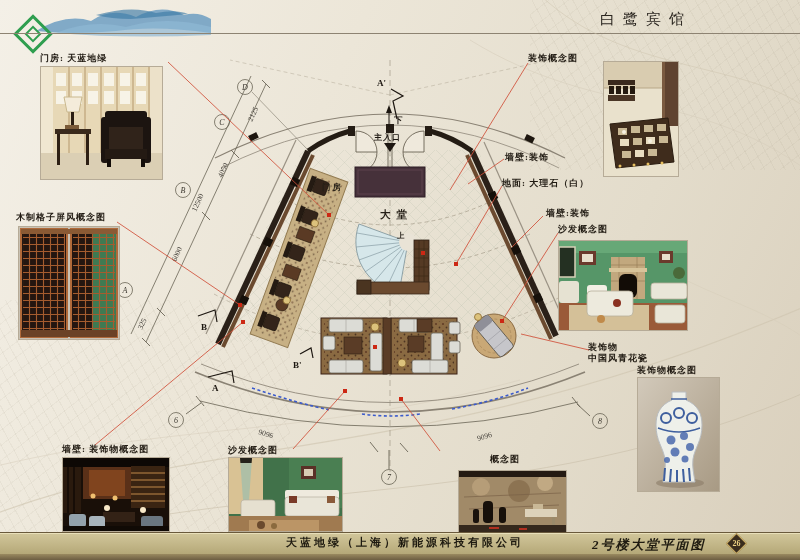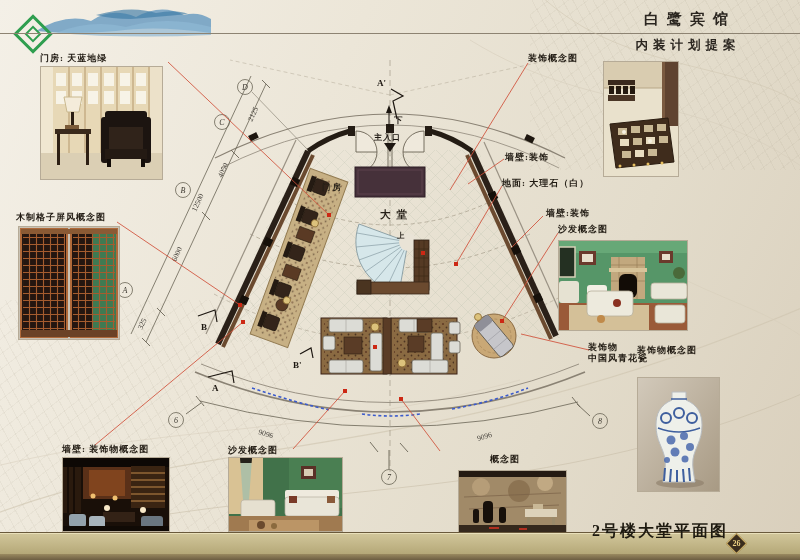--- a/index.html
+++ b/index.html
@@ -6,37 +6,37 @@
   body{width:800px;height:560px;overflow:hidden;font-family:"Liberation Serif","DejaVu Serif",serif;}
   #board{position:relative;width:800px;height:560px;
     background:linear-gradient(115deg,#f4f0e7 0%,#ece6d8 35%,#e3dccb 70%,#d9cfbc 100%);}
   .hatch{position:absolute;opacity:.55;pointer-events:none;
     background:
       repeating-linear-gradient(62deg ,rgba(150,140,118,.16) 0 1px,transparent 1px 9px),
       repeating-linear-gradient(-38deg,rgba(150,140,118,.13) 0 1px,transparent 1px 12px);}
   #hatch-bl{left:0;top:300px;width:290px;height:240px;}
   #hatch-tr{left:530px;top:0;width:270px;height:170px;}
   #header-line{position:absolute;left:0;top:33px;width:800px;height:1px;background:#8d8372;}
-  .title{position:absolute;color:#2b2620;font-weight:bold;text-align:center;}
+  .title{position:absolute;color:#2b2620;font-weight:normal;}
   #main-title{left:600px;top:10px;width:180px;font-size:15px;letter-spacing:8px;}
   #sub-title{left:588px;top:37px;width:200px;font-size:12.5px;letter-spacing:5px;}
   #logo{position:absolute;left:19px;top:20px;width:22px;height:22px;border:3px solid #2f9e4f;transform:rotate(45deg);}
   #logo-inner{position:absolute;left:5px;top:5px;width:8px;height:8px;border:2px solid #2f9e4f;}
   #mountains{position:absolute;left:36px;top:1px;filter:blur(.6px);}
   .callout{position:absolute;color:#201a12;font-weight:bold;font-size:9px;letter-spacing:1px;white-space:nowrap;}
   .photo{position:absolute;border:1px solid #b6ab97;box-sizing:border-box;background:#ddd;}
   .photo svg{display:block;}
   #plan-svg{position:absolute;left:0;top:0;pointer-events:none;}
   #footer-bar{position:absolute;left:0;top:532px;width:800px;height:21px;
     background:linear-gradient(#d2c79b,#b5a878);border-top:1px solid #6a5a3c;border-bottom:1px solid #54452c;
     box-shadow:inset 0 1px 0 #e9e0ba;}
   #footer-strip{position:absolute;left:0;top:554px;width:800px;height:6px;
     background:linear-gradient(#9a8a60,#6d5e42);}
   #company{position:absolute;left:240px;top:535px;width:330px;text-align:center;font-size:11px;font-weight:bold;letter-spacing:3px;color:#1e1a10;}
-  #drawing-title{position:absolute;left:592px;top:521px;font-size:16px;font-weight:bold;letter-spacing:2px;color:#1e1a10;}
+  #drawing-title{position:absolute;left:592px;top:536px;font-size:13px;font-weight:bold;letter-spacing:2px;color:#1e1a10;font-style:italic;}
   #page-badge{position:absolute;left:729px;top:536px;width:13px;height:13px;background:#3a2d1e;border:1px solid #d8b86a;transform:rotate(45deg);}
   #page-badge span{position:absolute;left:0;top:2px;width:13px;text-align:center;transform:rotate(-45deg);font-size:8px;color:#ecd083;font-weight:bold;}
 </style>
 </head>
 <body>
 
 <div id="board">
 
   <div class="hatch" id="hatch-bl"></div>
   <div class="hatch" id="hatch-tr"></div>
@@ -46,21 +46,20 @@
       <path d="M0,30 Q30,12 55,20 Q75,6 100,16 Q125,2 148,14 Q162,10 175,18 L175,32 Q120,24 80,30 Q35,34 0,30 Z" fill="#5b93be" opacity=".75"></path>
       <path d="M20,32 Q55,18 90,26 Q130,14 175,26 L175,34 Q90,38 20,32 Z" fill="#8fb8d4" opacity=".7"></path>
       <path d="M60,14 Q95,4 120,12 Q140,8 152,13 Q120,16 95,18 Q75,18 60,14 Z" fill="#3e7ba6" opacity=".65"></path>
     </svg>
   </div>
   <div id="logo">
       <div id="logo-inner"></div>
     </div>
   <div id="header-line"></div>
   <div class="title" id="main-title">白鹭宾馆</div>
-  <div class="title" id="sub-title">内装计划提案</div>
 
   <svg id="plan-svg" width="800" height="560" viewBox="0 0 800 560">
     <defs>
       <pattern id="carpetdots" width="7" height="7" patternUnits="userSpaceOnUse">
         <circle cx="2" cy="2" r="1.1" fill="#4a2517"></circle>
           <circle cx="5.5" cy="5.5" r=".9" fill="#2c1810"></circle>
       </pattern>
       <pattern id="tilegrid" width="13" height="13" patternUnits="userSpaceOnUse">
         <path d="M0,0 L13,13 M13,0 L0,13" stroke="rgba(110,140,110,.33)" stroke-width=".6"></path>
       </pattern>
@@ -343,21 +342,21 @@
   <div class="callout" style="left:62px;top:443px;">墙壁: 装饰物概念图</div>
   <div class="callout" style="left:228px;top:444px;">沙发概念图</div>
   <div class="callout" style="left:458px;top:453px;padding-left:32px;">概念图</div>
   <div class="callout" style="left:528px;top:52px;">装饰概念图</div>
   <div class="callout" style="left:505px;top:151px;">墙壁:装饰</div>
   <div class="callout" style="left:502px;top:177px;">地面: 大理石（白）</div>
   <div class="callout" style="left:546px;top:207px;">墙壁:装饰</div>
   <div class="callout" style="left:558px;top:223px;">沙发概念图</div>
   <div class="callout" style="left:588px;top:341px;">装饰物</div>
   <div class="callout" style="left:588px;top:352px;">中国风青花瓷</div>
-  <div class="callout" style="left:637px;top:344px;">装饰物概念图</div>
+  <div class="callout" style="left:637px;top:364px;">装饰物概念图</div>
 
   <div class="photo" style="left:40px;top:66px;">
     <svg width="121" height="112" viewBox="0 0 121 112">
       <rect width="121" height="112" fill="#ece1c9"></rect>
       <rect x="12" y="0" width="97" height="86" fill="#e7d8b6"></rect>
       <g stroke="#c6ae84" stroke-width="1.5">
         <line x1="28" y1="0" x2="28" y2="86"></line>
           <line x1="44" y1="0" x2="44" y2="86"></line>
         <line x1="60" y1="0" x2="60" y2="86"></line>
           <line x1="76" y1="0" x2="76" y2="86"></line>
@@ -597,18 +596,19 @@
           <line x1="33" y1="91" x2="32" y2="104"></line>
           <line x1="39" y1="92" x2="39" y2="104"></line>
         <line x1="45" y1="91" x2="46" y2="104"></line>
           <line x1="51" y1="90" x2="52" y2="103"></line>
       </g>
     </svg>
   </div>
 
   <div id="footer-bar"></div>
   <div id="footer-strip"></div>
+  <div id="company">天蓝地绿（上海）新能源科技有限公司</div>
   <div id="drawing-title">2号楼大堂平面图</div>
   <div id="page-badge">
       <span>26</span>
     </div>
 
 </div>
 
 </body></html>

